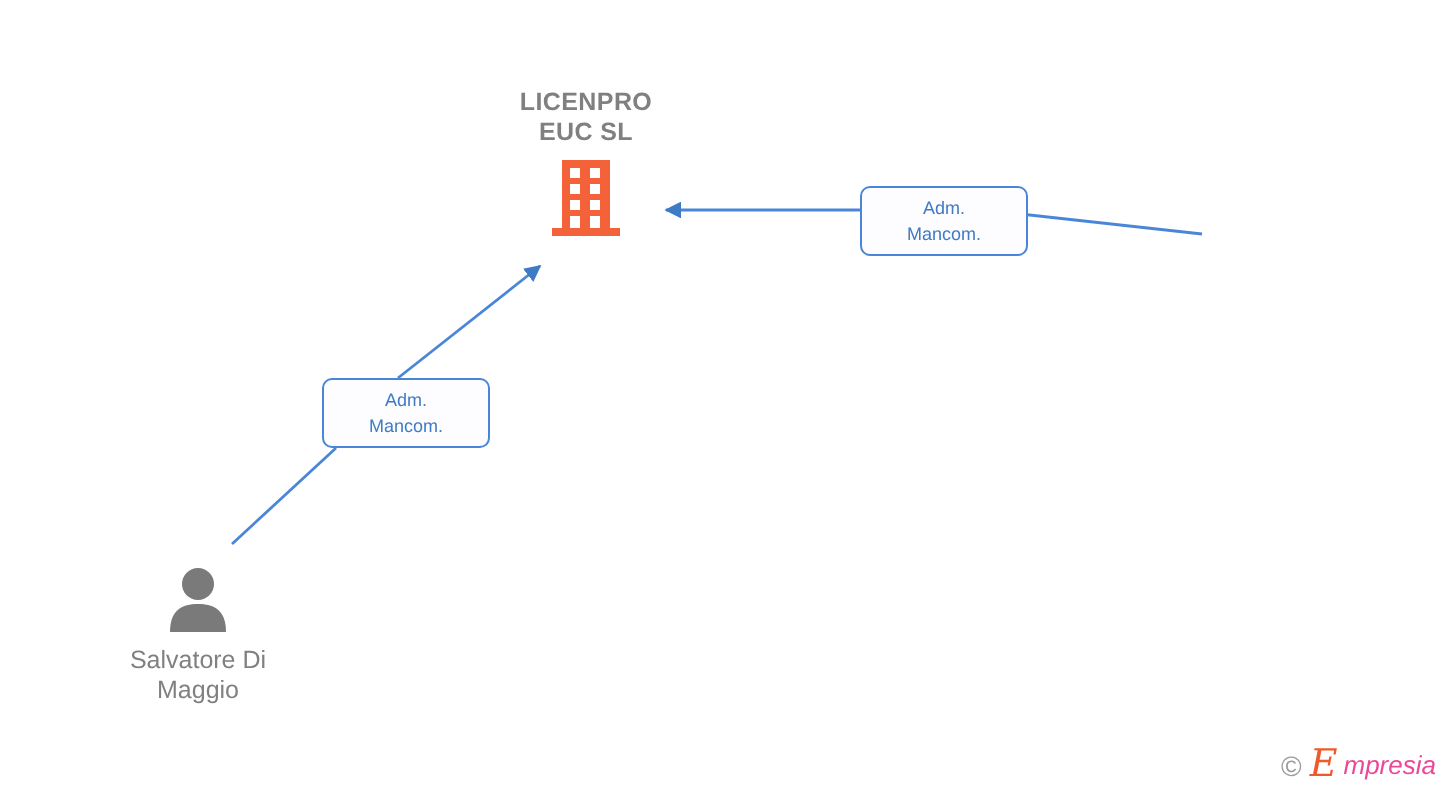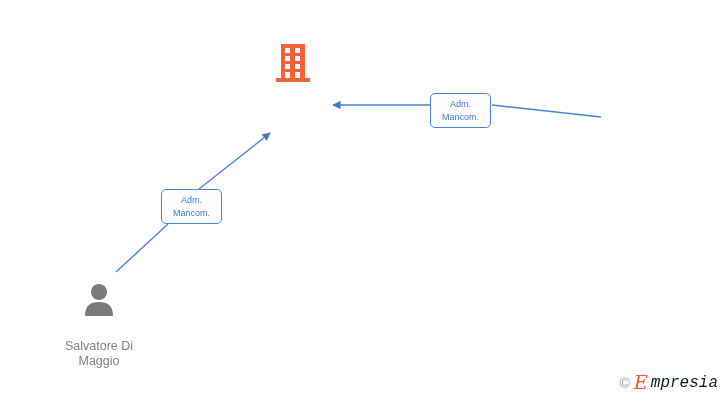--- a/index.html
+++ b/index.html
@@ -53,35 +53,35 @@
   
   #node-person-right {
     left: 557px;
     top: 42px;
   }
   #node-person-right .node-label { margin-bottom: 7px; }
   #node-person-left {
     left: 24px;
     top: 283px;
   }
-  #node-person-left .node-label { margin-top: 23px; }
+  #node-person-left .node-label { margin-top: 7px; }
   .person-icon { width: 32px; height: 33px; display: block; }
   
   .edge-label {
     position: absolute;
     box-sizing: border-box;
     border: 1px solid #4a86d8;
     border-radius: 5px;
     background: #fdfdff;
     color: #3f7bc4;
     font-size: 9px;
     line-height: 13px;
     text-align: center;
     padding: 4px 0 3px 0;
-    width: 61px;
+    width: 84px;
   }
   #edge-label-right { left: 430px; top: 93px; }
   #edge-label-left  { left: 161px; top: 189px; }
   .edge-label span { display: block; }
   
   #watermark {
     position: absolute;
     right: 10px;
     bottom: 8px;
     display: flex;
@@ -96,24 +96,24 @@
   }
   #watermark .wm-e {
     color: #f05a28;
     font-family: "DejaVu Serif", serif;
     font-style: italic;
     font-size: 19px;
     line-height: 19px;
     margin-right: -1px;
   }
   #watermark .wm-rest {
-    color: #0f172a;
-    font-family: Liberation Mono, monospace;
+    color: #ec4899;
+    font-family: Liberation Sans, sans-serif;
     font-style: italic;
-    font-size: 16px;
+    font-size: 13px;
     line-height: 16px;
   }
 </style>
 </head>
 <body>
 
 <div id="canvas">
 
   <svg id="edge-layer" viewBox="0 0 728 400" xmlns="http://www.w3.org/2000/svg">
     <defs>
@@ -123,20 +123,22 @@
     </defs>
 
     <line x1="601" y1="117" x2="492" y2="105" stroke="#4a86d8" stroke-width="1.4"></line>
     <line x1="430" y1="105" x2="333" y2="105" stroke="#4a86d8" stroke-width="1.4" marker-end="url(#arrow-left)"></line>
 
     <line x1="116" y1="272" x2="168" y2="224" stroke="#4a86d8" stroke-width="1.4"></line>
     <line x1="199" y1="189" x2="270" y2="133" stroke="#4a86d8" stroke-width="1.4" marker-end="url(#arrow-left)"></line>
   </svg>
 
   <div class="node" id="node-company">
+    <div class="node-label company">LICENPRO
+EUC  SL</div>
     <svg class="building-icon" viewBox="0 0 34 38" xmlns="http://www.w3.org/2000/svg">
       <rect x="5" y="0" width="24" height="34" fill="#f4623a"></rect>
       <rect x="0" y="34" width="34" height="4" fill="#f4623a"></rect>
       <rect x="9" y="4" width="5" height="5" fill="#ffffff"></rect>
       <rect x="19" y="4" width="5" height="5" fill="#ffffff"></rect>
       <rect x="9" y="12" width="5" height="5" fill="#ffffff"></rect>
       <rect x="19" y="12" width="5" height="5" fill="#ffffff"></rect>
       <rect x="9" y="20" width="5" height="5" fill="#ffffff"></rect>
       <rect x="19" y="20" width="5" height="5" fill="#ffffff"></rect>
       <rect x="9" y="28" width="5" height="6" fill="#ffffff"></rect>

